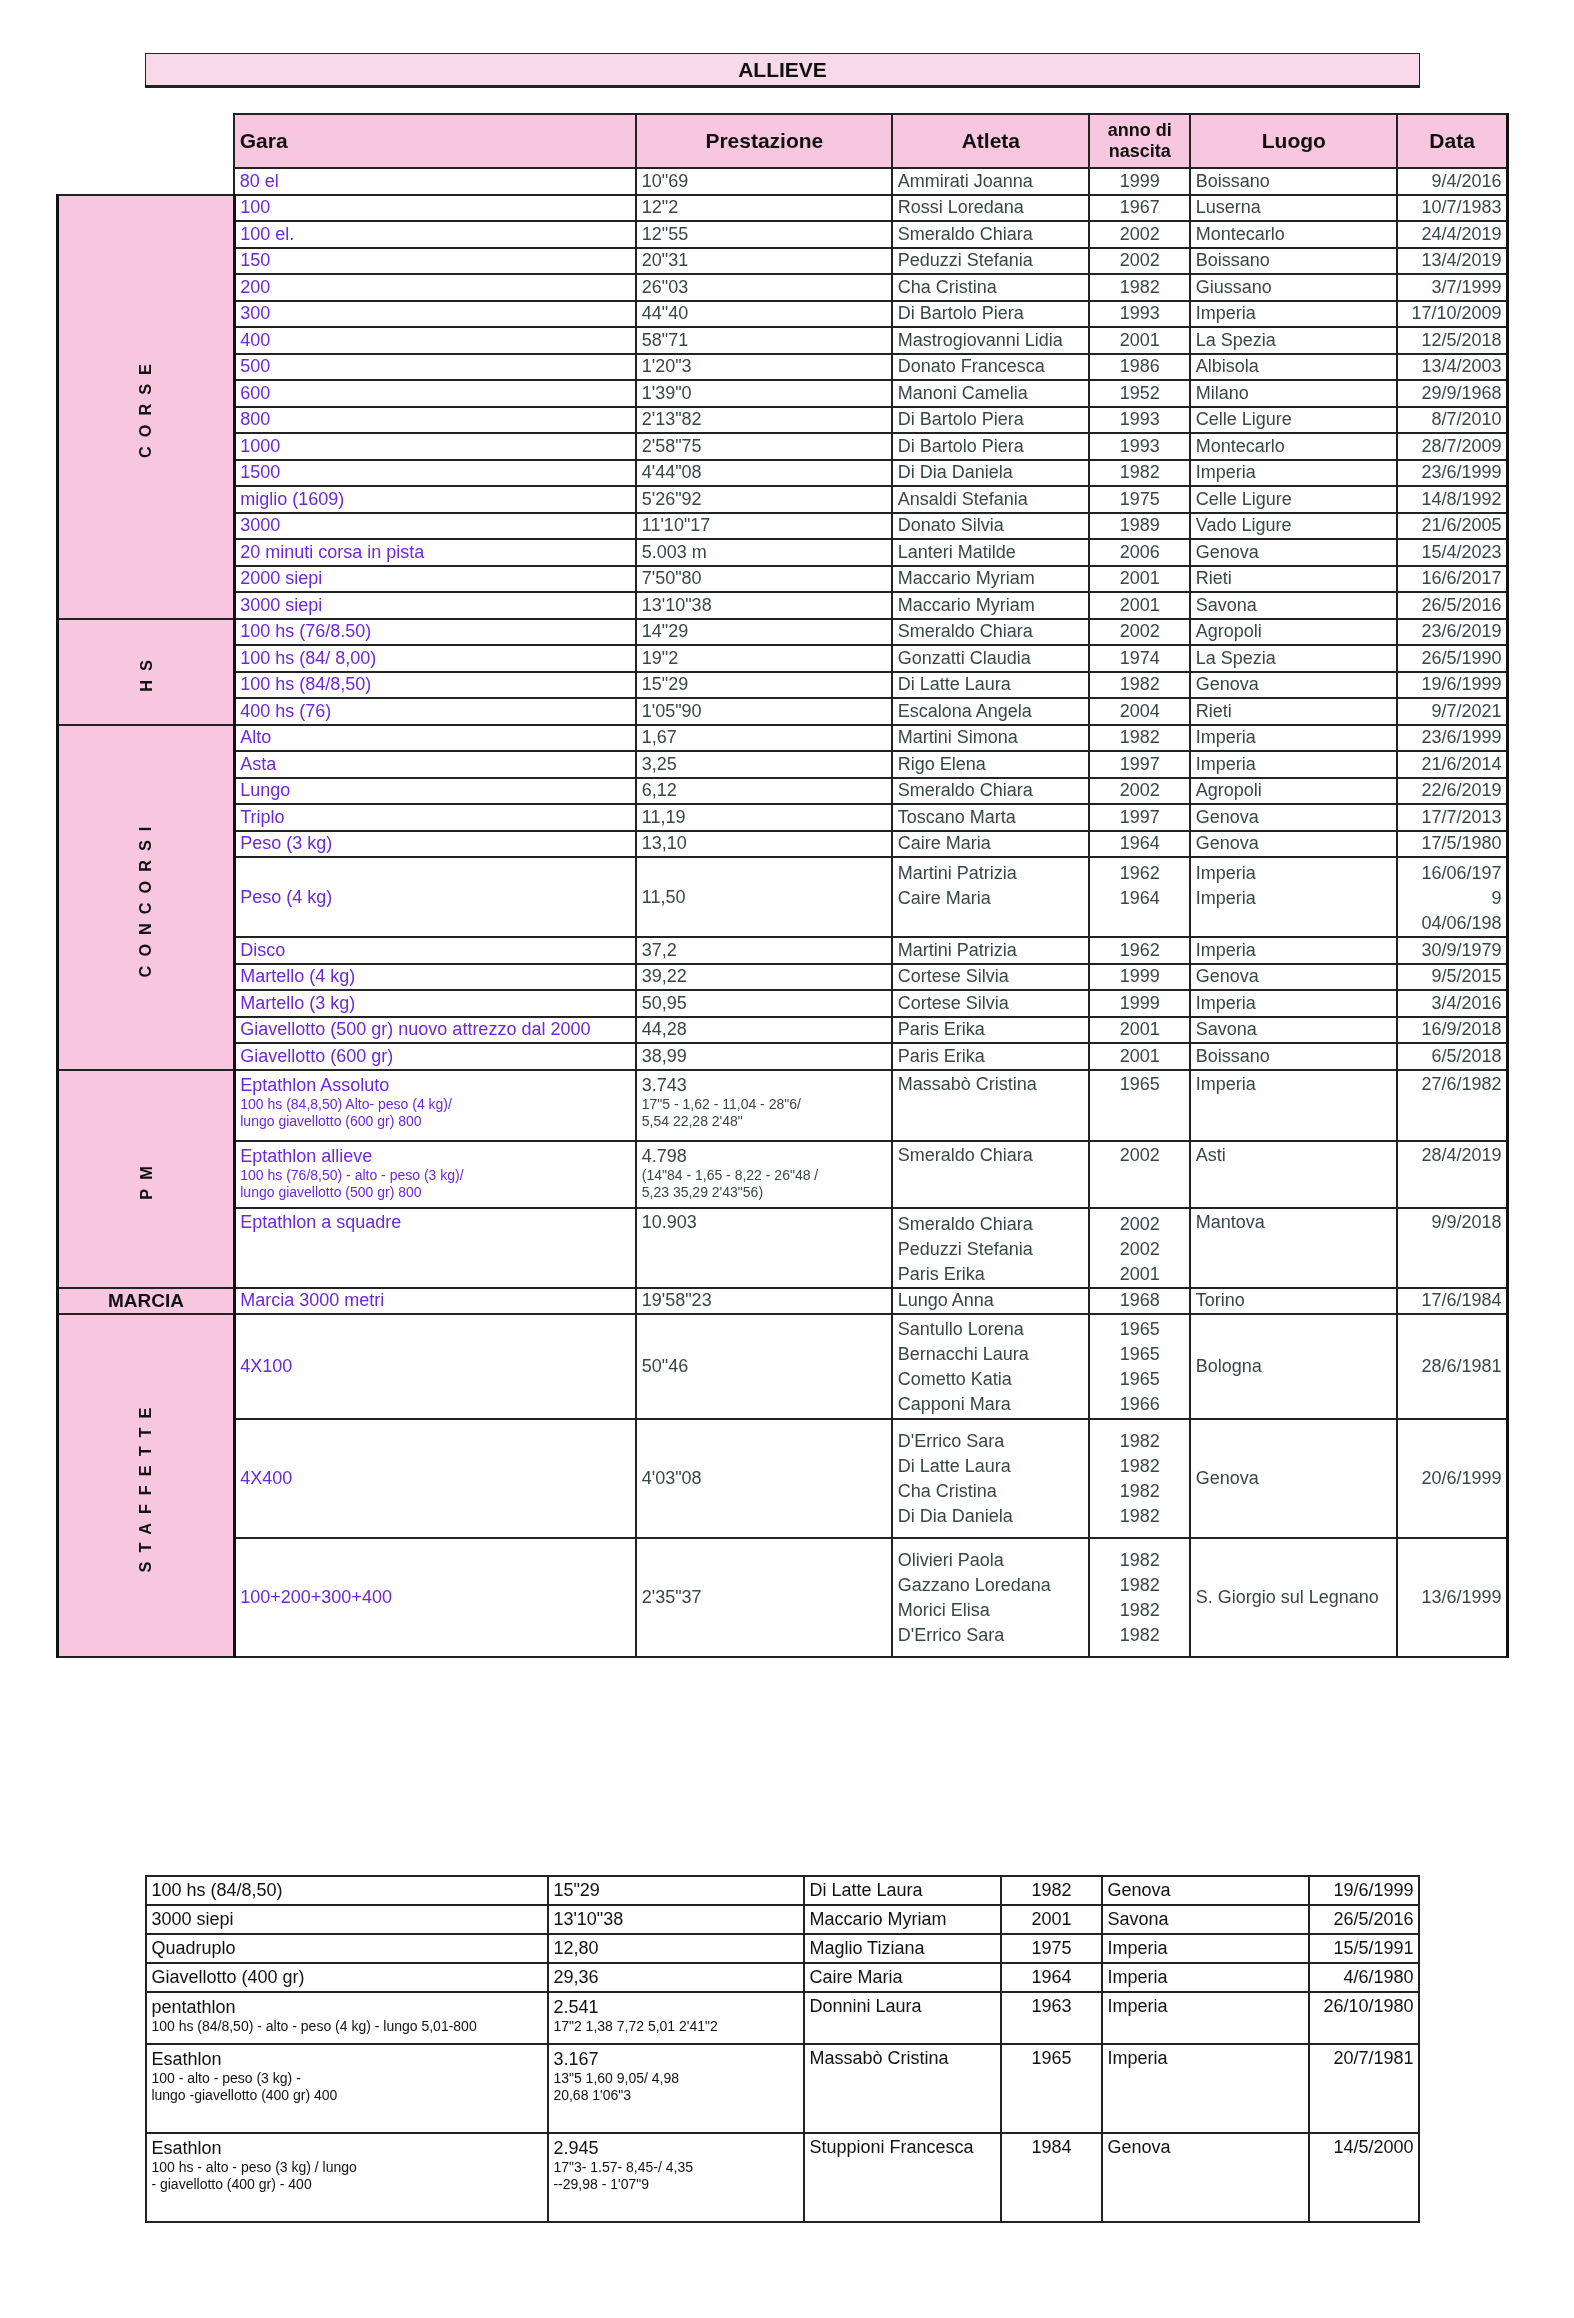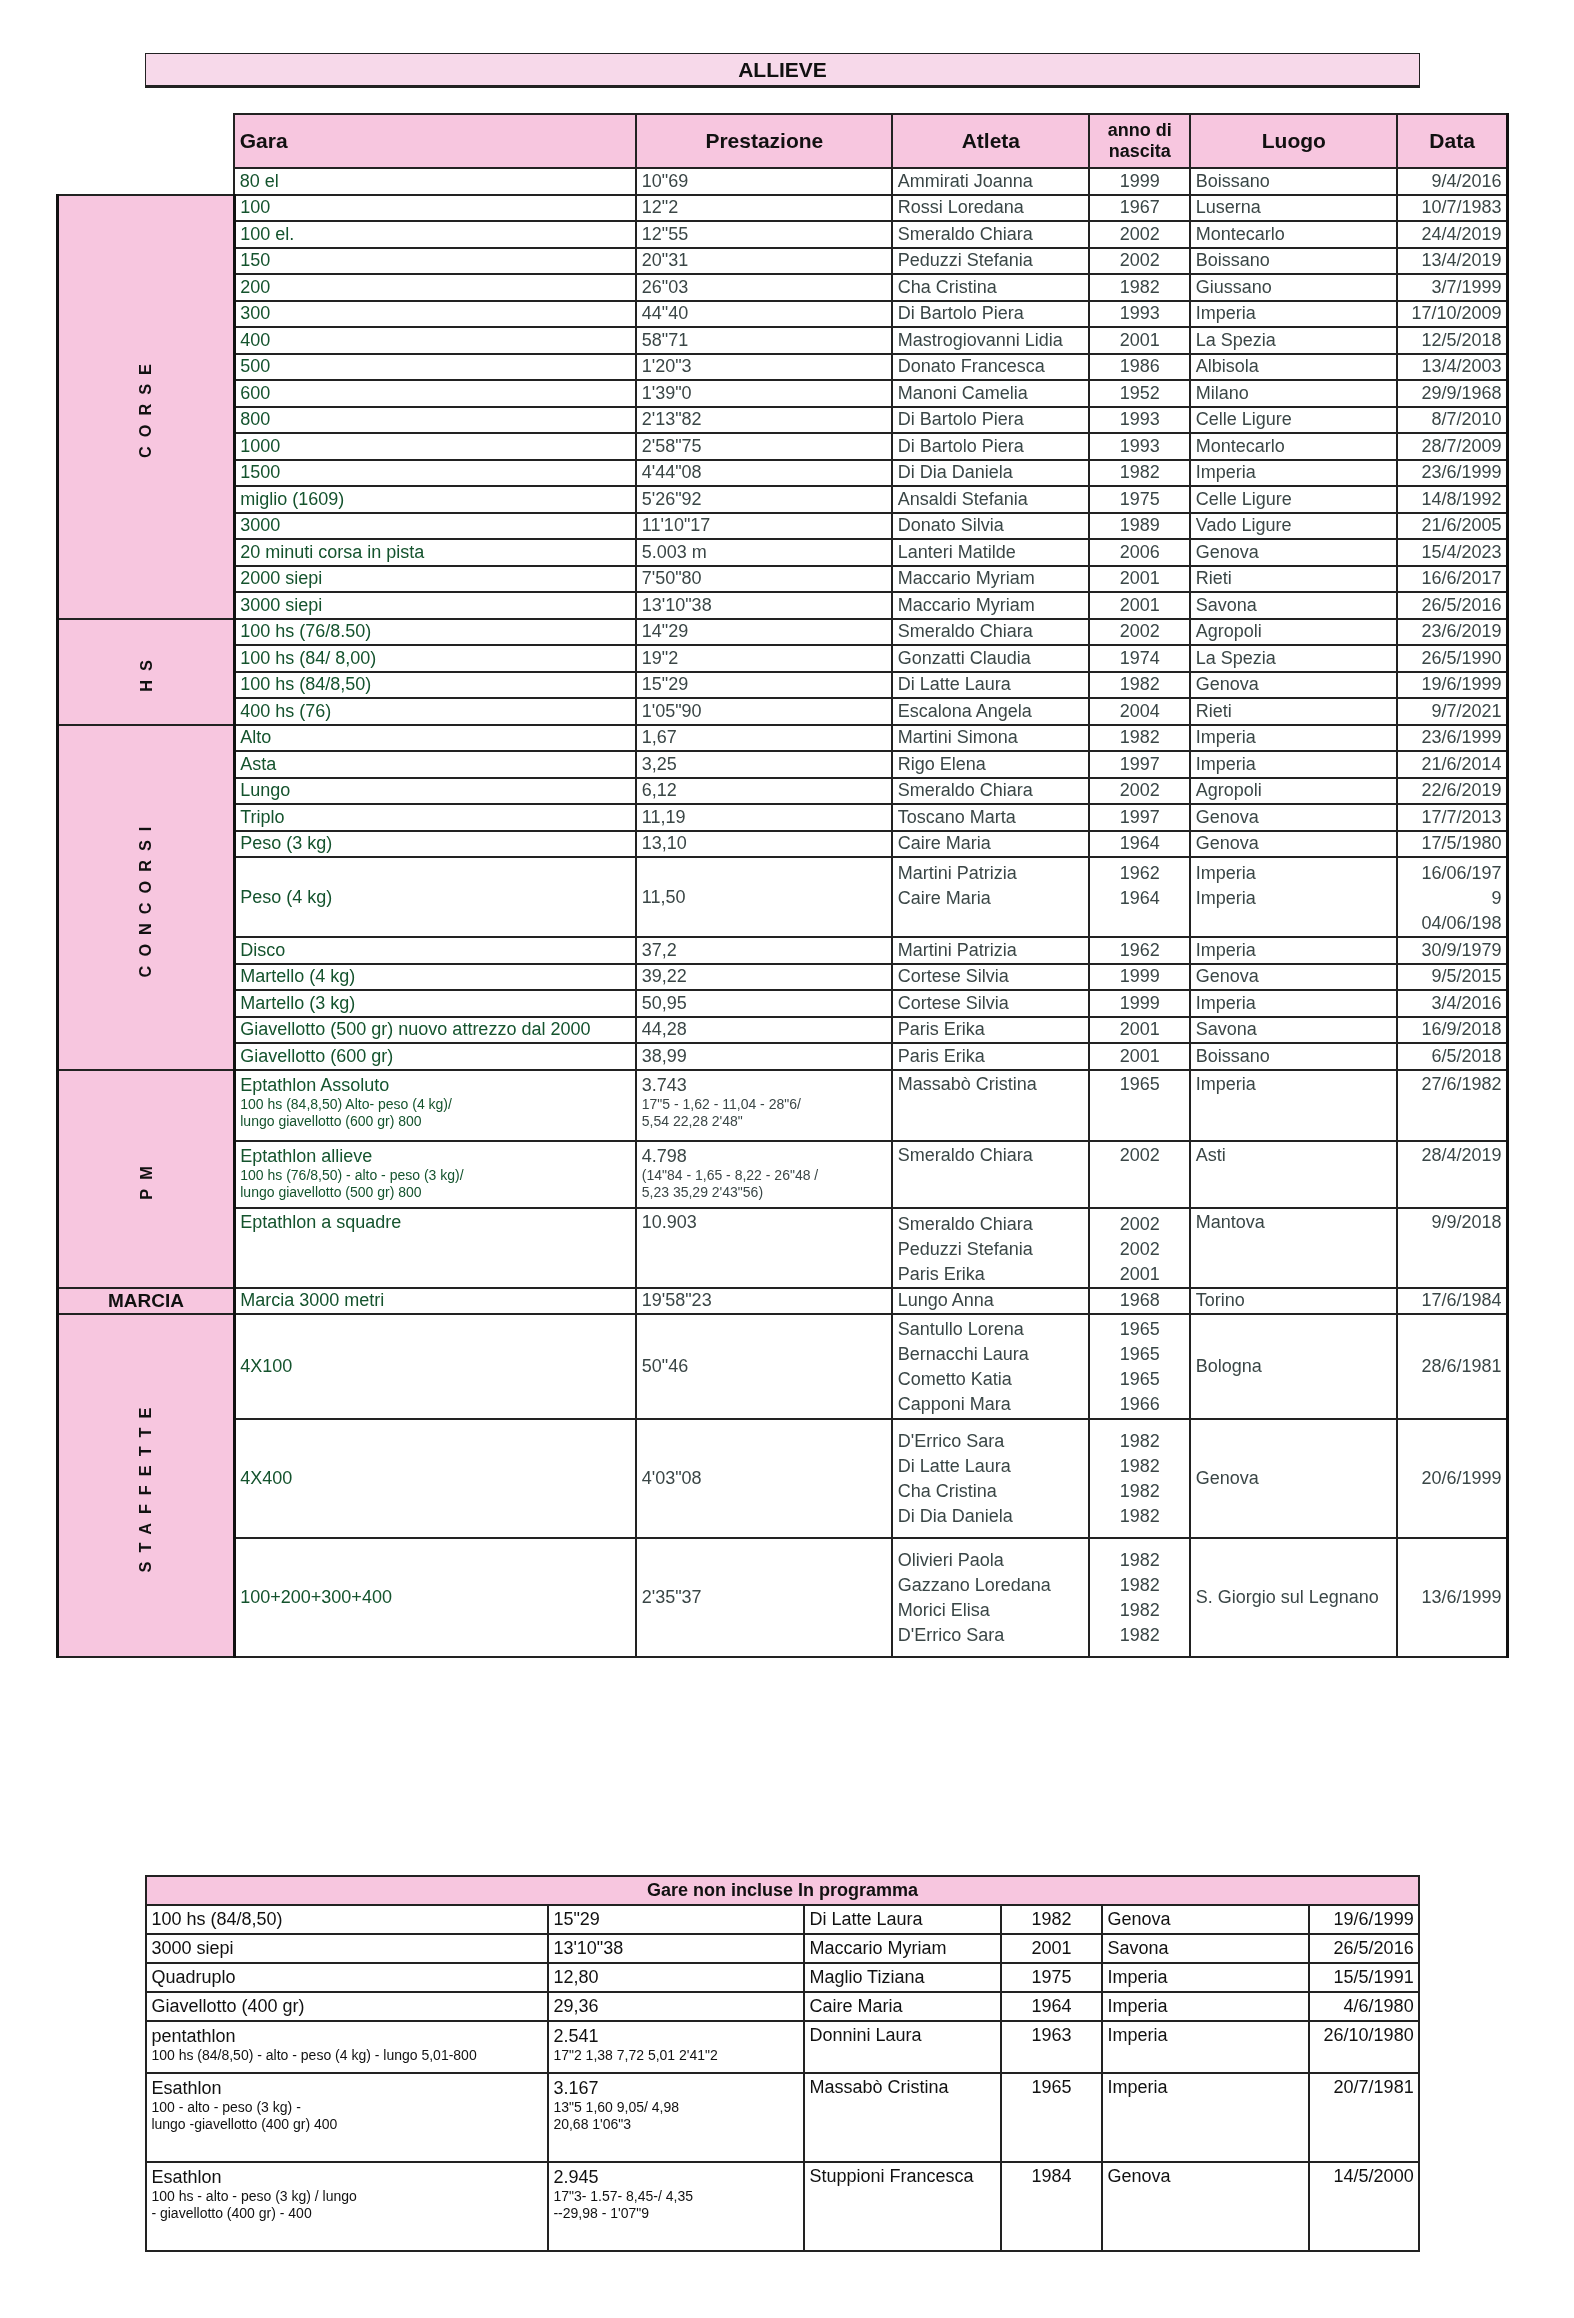--- a/index.html
+++ b/index.html
@@ -12,21 +12,21 @@
   }
   table { border-collapse:collapse; table-layout:fixed; }
   .main { position:absolute; left:56px; top:113px; }
   .main td, .main th { border:2.2px solid #222; font-size:18px; padding:0 4.4px; height:24.5px; vertical-align:middle; overflow:hidden; white-space:nowrap; }
   .main th { background:#f7c6df; font-weight:bold; font-size:21px; height:52px; }
   .main th.left { text-align:left; }
   .main .blank { border:none; background:transparent; }
   .cat { background:#f7c6df; text-align:center; font-weight:bold; padding:0 !important; border-left:3.7px solid #111 !important; border-right:3.7px solid #111 !important; }
   .cat .vlabel { display:inline-block; transform:rotate(-90deg); letter-spacing:9px; font-size:16.3px; white-space:nowrap; }
   .cat .hlabel { font-size:19px; }
-  .gara { color:#14532d; }
+  .gara { color:#6d28d9; }
   .val { color:#3a4646; }
   .num { text-align:center; color:#3a4646; }
   .date { text-align:right; color:#3a4646; }
   .small { font-size:14px; display:block; line-height:17px; }
   .lines span { display:block; line-height:25px; }
   .top { vertical-align:top !important; padding-top:3px !important; }
   .outer-right { border-right:3px solid #111 !important; }
   .second { position:absolute; left:145px; top:1875px; width:1273px; }
   .second td { border:2.2px solid #222; font-size:18px; padding:0 4.4px; height:27px; vertical-align:middle; white-space:nowrap; overflow:hidden; }
   .second .hdr { background:#f7c6df; text-align:center; font-weight:bold; font-size:18px; height:27px; }
@@ -451,23 +451,20 @@
 <table class="second">
   <colgroup>
     <col style="width:402px">
       <col style="width:256px">
       <col style="width:197px">
       <col style="width:101px">
       <col style="width:207px">
       <col style="width:110px">
   </colgroup>
   <tbody id="tbody2">
-    <tr>
-      <td colspan="6" class="hdr">Gare non  incluse In programma</td>
-    </tr>
   <tr>
         <td class="black">100 hs (84/8,50)</td>
         <td class="black">15"29</td>
         <td class="black">Di Latte Laura</td>
         <td class="black" style="text-align: center;">1982</td>
         <td class="black">Genova</td>
         <td class="black" style="text-align: right;">19/6/1999</td>
       </tr>
       <tr>
         <td class="black">3000 siepi</td>

